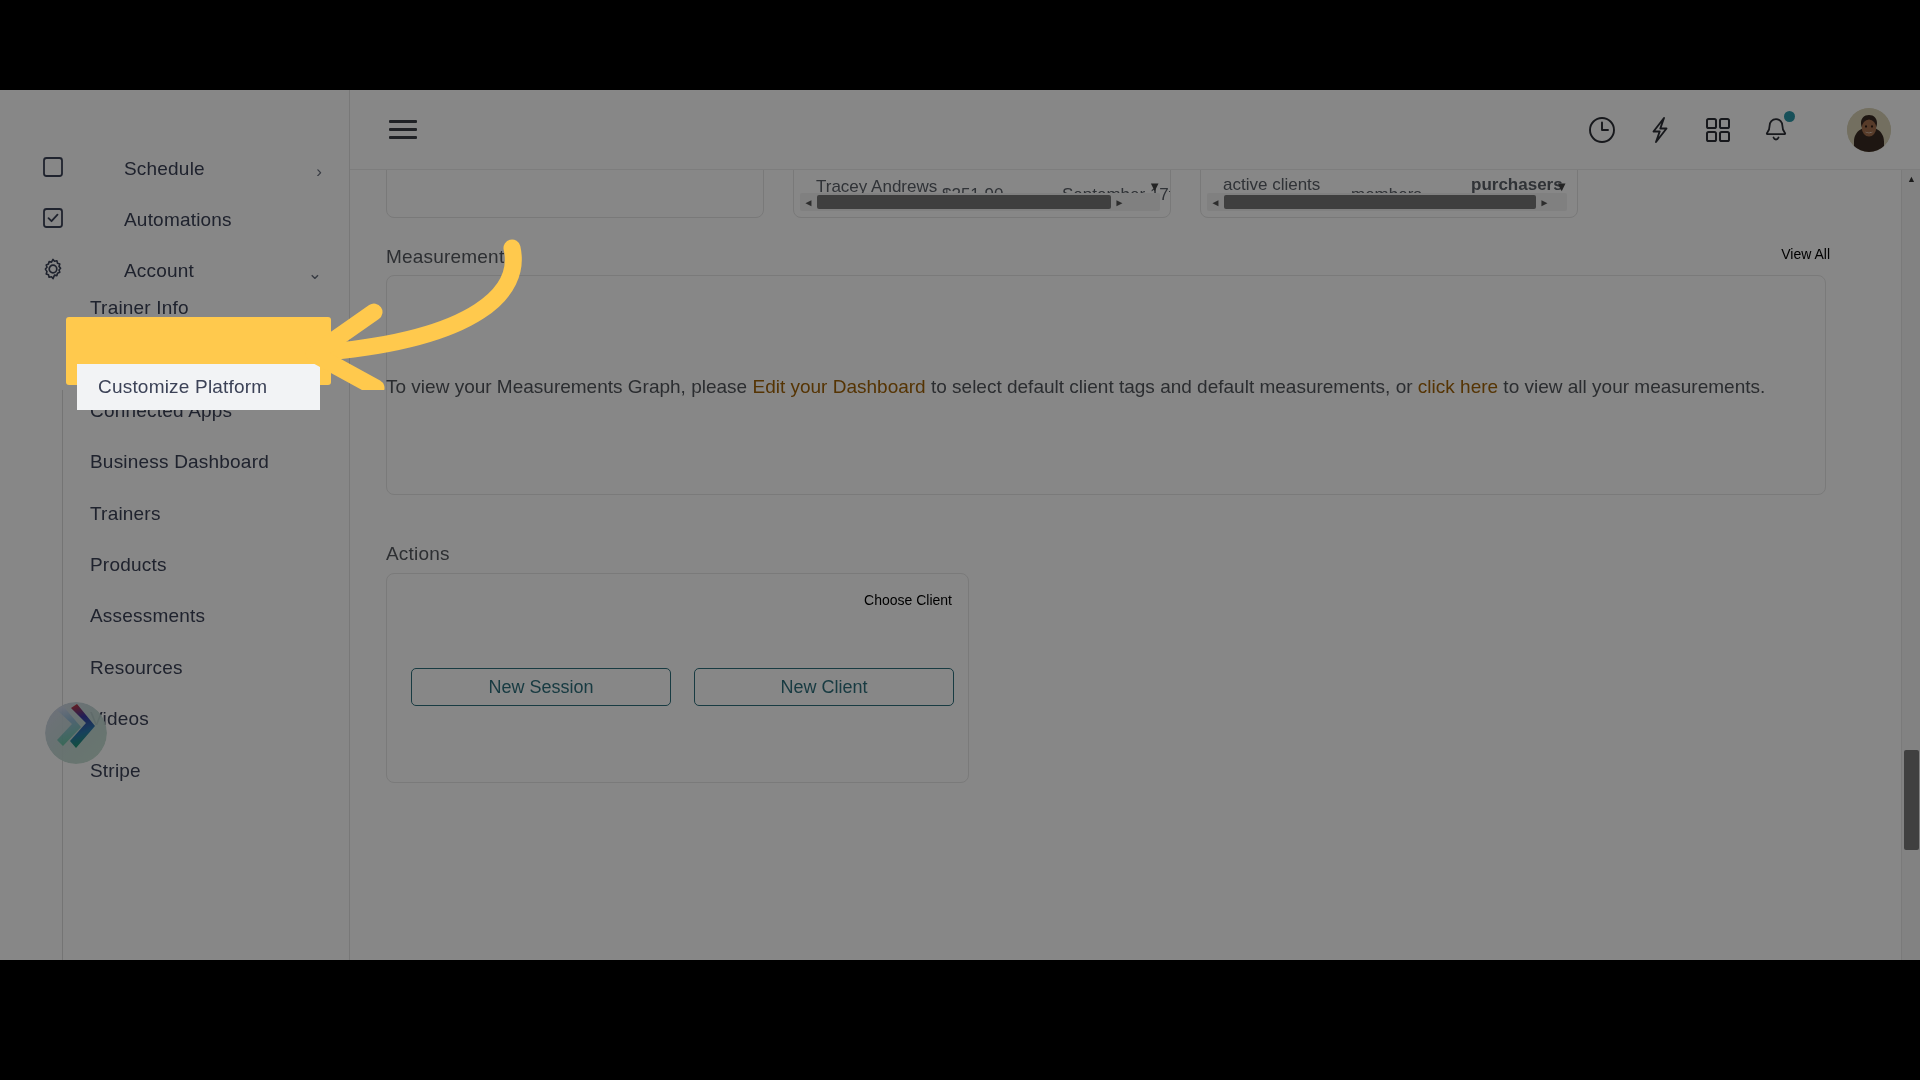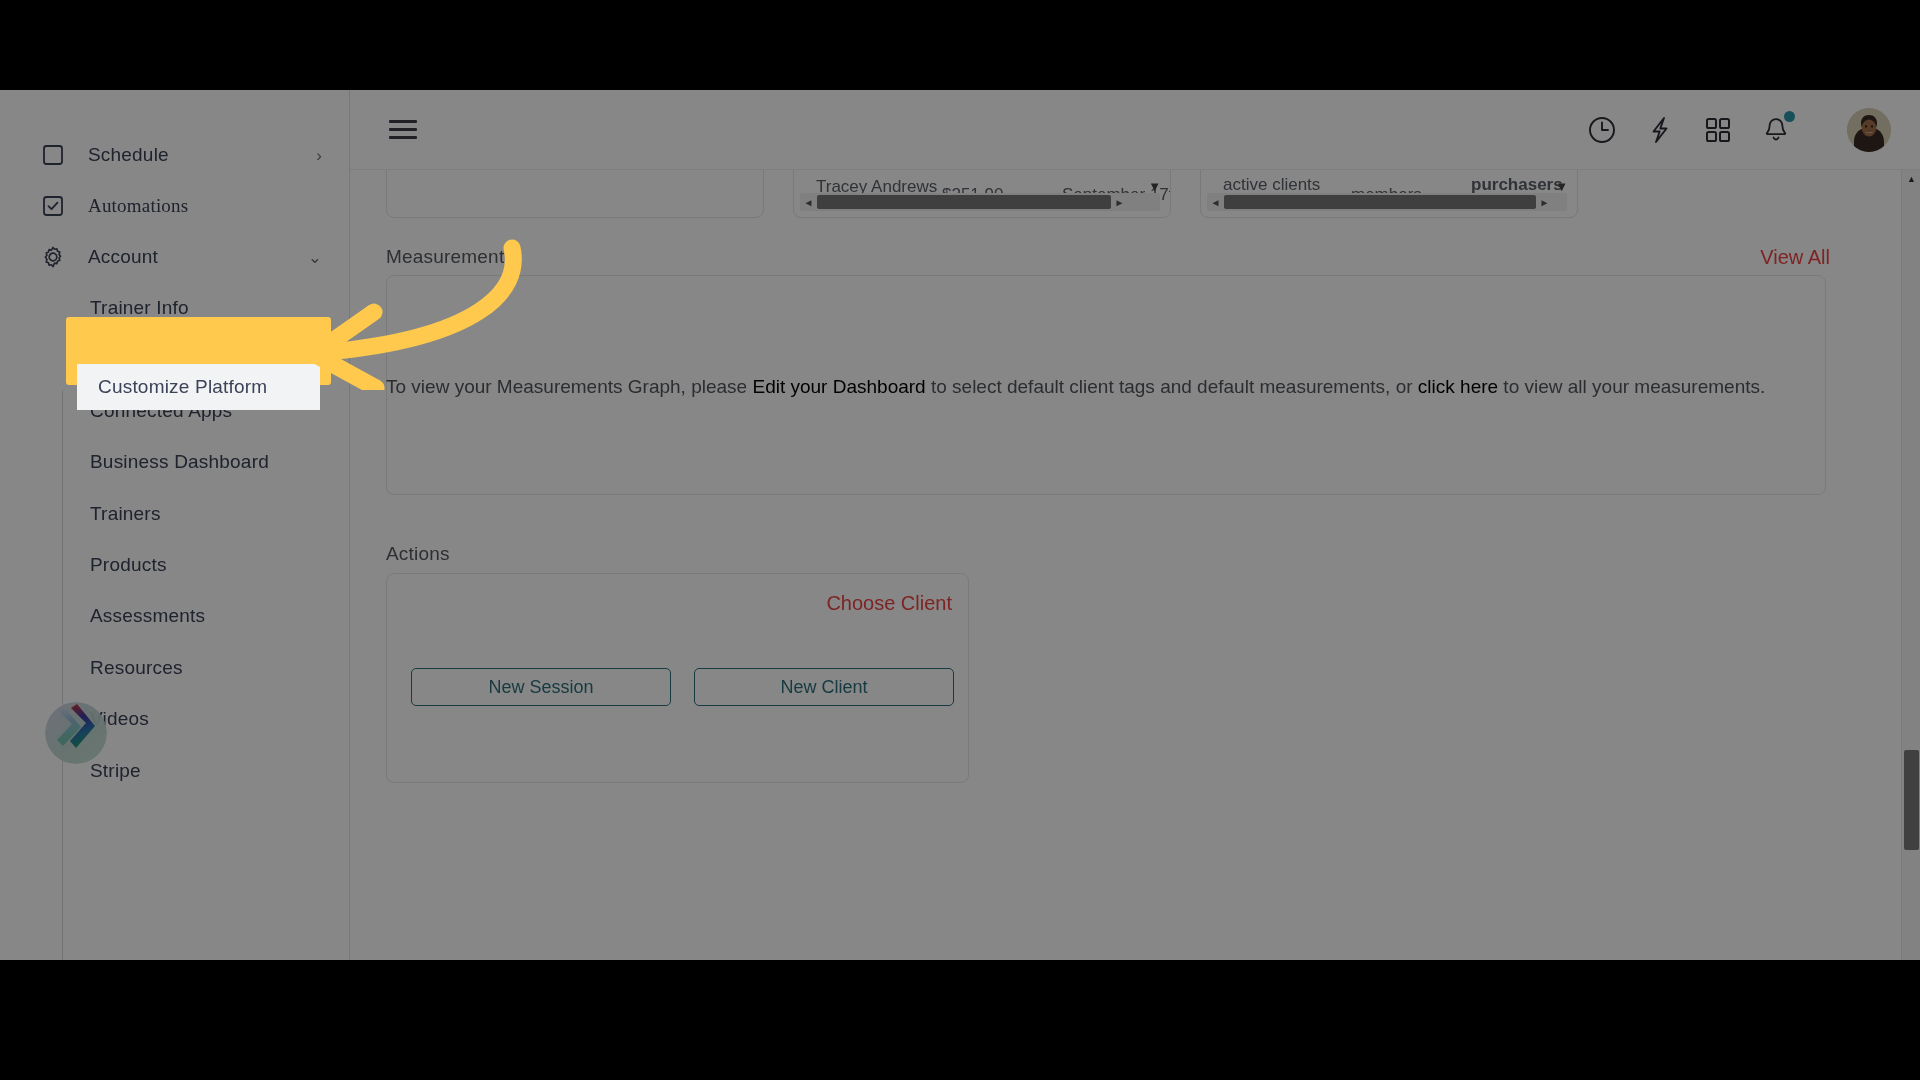--- a/index.html
+++ b/index.html
@@ -44,23 +44,24 @@
     border-right: 1px solid #e3e3e3;
     z-index: 5;
   }
 
   .nav-item {
     position: absolute;
     left: 0;
     width: 350px;
     height: 50px;
     display: flex;
-    align-items: center;
+    align-items: flex-end;
     padding-left: 40px;
     cursor: pointer;
+    gap: 36px;
   }
   .nav-item .ico {
     width: 26px; height: 26px;
     margin-right: 22px;
     display: flex; align-items: center; justify-content: center;
     flex: 0 0 auto;
   }
   .nav-item .lbl {
     font-size: 19px;
     color: #3c4257;
@@ -250,22 +251,22 @@
 
   
   .sec-label {
     position: absolute;
     font-size: 19px;
     color: #55595f;
     letter-spacing: .2px;
   }
   .link {
     position: absolute;
-    font-size: 20px;
-    color: #ef4444;
+    font-size: 14px;
+    color: #000000;
     cursor: pointer;
     white-space: nowrap;
   }
 
   .panel {
     position: absolute;
     border: 1px solid #e6e6e6;
     border-radius: 8px;
     background: #ffffff;
   }
@@ -273,21 +274,21 @@
   #meas-msg {
     position: absolute;
     left: 36px;
     top: 206px;
     width: 1440px;
     font-size: 19px;
     color: #52565c;
     white-space: nowrap;
   }
   #meas-msg a {
-    color: #000000;
+    color: #a16207;
     text-decoration: none;
     cursor: pointer;
     text-align: right;
   }
 
   .act-btn {
     position: absolute;
     height: 38px;
     border: 1px solid #2f707d;
     border-radius: 5px;
@@ -352,21 +353,21 @@
     <div class="nav-item" style="top:40px;">
       <span class="ico">
         <svg width="22" height="22" viewBox="0 0 22 22">
             <rect x="2" y="2" width="18" height="18" rx="2.5" fill="none" stroke="#3c4257" stroke-width="1.8"></rect>
           </svg>
       </span>
       <span class="lbl">Schedule</span>
       <span class="chev">›</span>
     </div>
 
-    <div class="nav-item" style="top:91px;font-family:Liberation Serif, serif;">
+    <div class="nav-item" style="top:91px;">
       <span class="ico">
         <svg width="22" height="22" viewBox="0 0 22 22">
             <rect x="2" y="2" width="18" height="18" rx="2.5" fill="none" stroke="#3c4257" stroke-width="1.8"></rect>
             <path d="M6.5 11.2l3 3 6-6.6" fill="none" stroke="#3c4257" stroke-width="1.8" stroke-linecap="round" stroke-linejoin="round"></path>
           </svg>
       </span>
       <span class="lbl">Automations</span>
     </div>
 
     <div class="nav-item" style="top:142px;">

